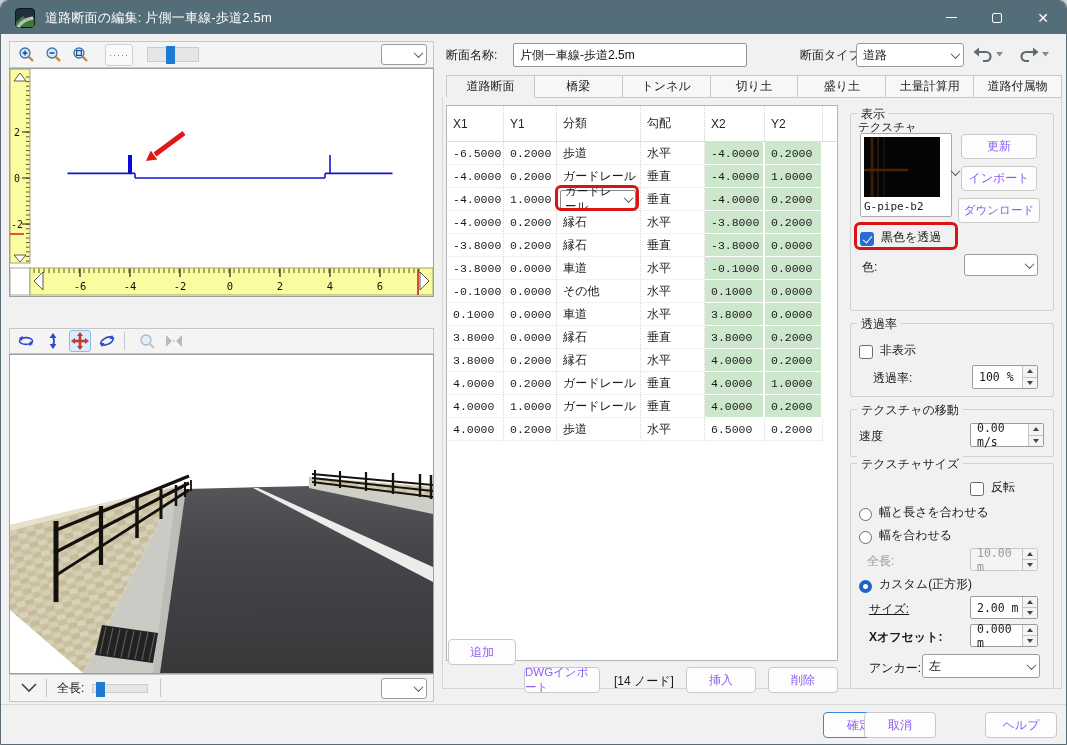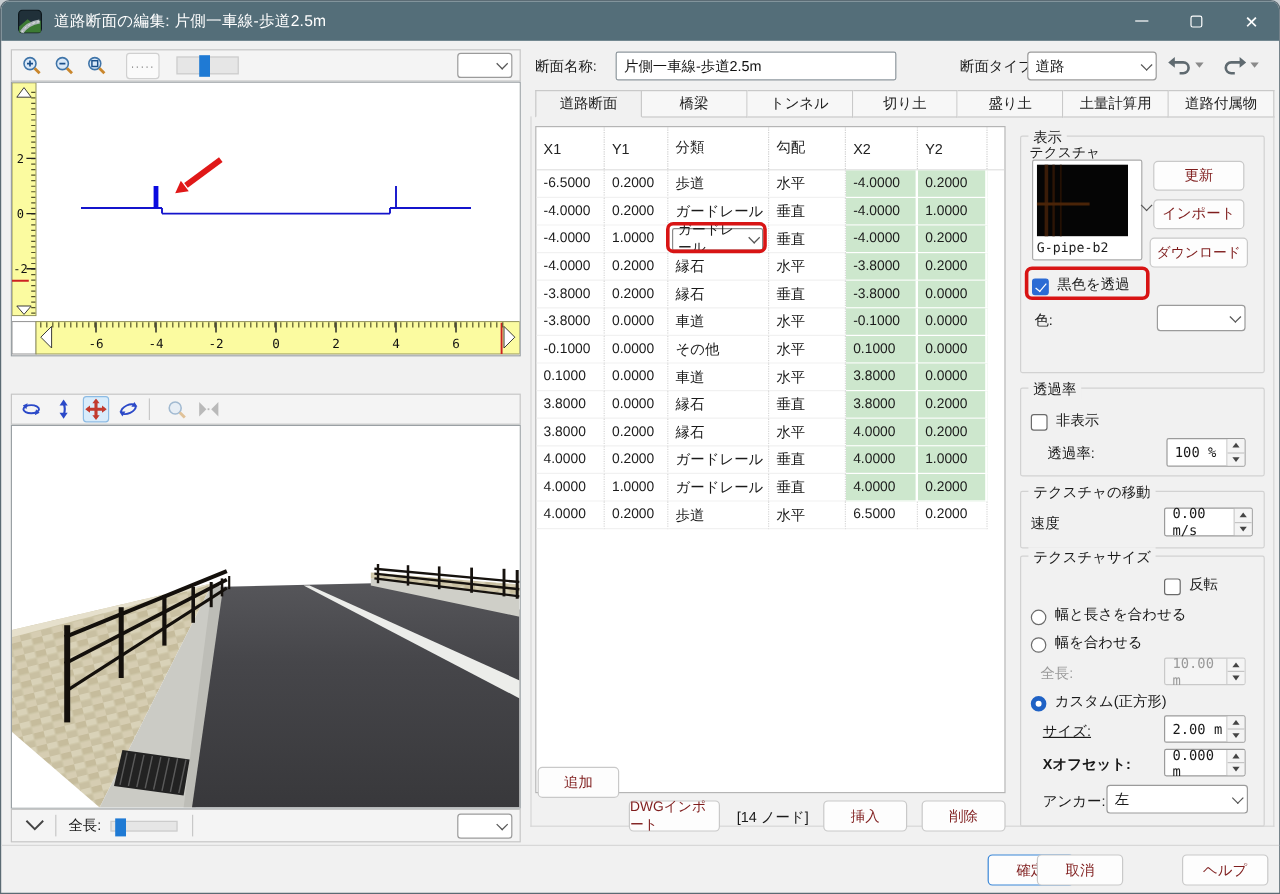--- a/index.html
+++ b/index.html
@@ -18,21 +18,21 @@
   .titlebar .ttl{font-size:13px;letter-spacing:.2px;}
   .titlebar .spacer{flex:1;}
   .winbtn{width:46px;height:33px;display:flex;align-items:center;justify-content:center;color:#fff;font-size:13px;}
   .winbtn .minus{display:block;width:11px;height:1.5px;background:#fff;}
   .winbtn .maxr{display:block;width:10px;height:10px;border:1.2px solid #fff;border-radius:2px;}
   .winbtn .x{font-size:14px;line-height:1;}
   
   .panelborder{border:1px solid #9aa0a4;background:#fff;}
   .toolbar{background:#f4f4f4;border:1px solid #c6c6c6;display:flex;align-items:center;}
   .btn{position:absolute;height:26px;background:#fdfdfd;border:1px solid #c9c9c9;border-radius:4px;
-       display:flex;align-items:center;justify-content:center;font-size:12px;color:#7f1d1d;}
+       display:flex;align-items:center;justify-content:center;font-size:12px;color:#8b5cf6;}
   .btn.accent{border:1.6px solid #3a87d8;}
   .combo{position:absolute;background:#fff;border:1px solid #9b9b9b;border-radius:3px;display:flex;align-items:center;padding-left:6px;}
   .combo .cval{flex:1;overflow:hidden;white-space:nowrap;}
   .chev{width:16px;display:flex;align-items:center;justify-content:center;flex:0 0 auto;}
   .chev::after{content:"";width:6px;height:6px;border-right:1.4px solid #555;border-bottom:1.4px solid #555;transform:rotate(45deg) translate(-1px,-1px);}
   .spin{position:absolute;background:#fff;border:1px solid #9b9b9b;border-radius:2px;display:flex;align-items:stretch;}
   .spin .sval{flex:1;display:flex;align-items:center;padding-left:6px;font-family:"DejaVu Sans Mono",monospace;font-size:11.5px;}
   .spin .steps{width:15px;border-left:1px solid #c4c4c4;display:flex;flex-direction:column;}
   .spin .st{flex:1;display:flex;align-items:center;justify-content:center;background:#f4f4f4;}
   .spin .st+.st{border-top:1px solid #c4c4c4;}
@@ -57,21 +57,21 @@
   .tab{flex:1;border:1px solid #c9c9c9;border-left-width:0;background:#f7f7f7;display:flex;align-items:center;justify-content:center;font-size:12px;color:#222;}
   .tab:first-child{border-left-width:1px;}
   .tab.active{background:#f1f1f1;border-bottom-color:#f1f1f1;position:relative;z-index:3;}
   .tabpage{position:absolute;left:441px;top:96px;width:620px;height:592px;border:1px solid #d6d6d6;border-top:none;}
   
   .tablebox{position:absolute;left:445px;top:104px;width:392px;height:556px;border:1px solid #b5b5b5;background:#fff;overflow:hidden;}
   .thead{display:flex;height:36px;border-bottom:1px solid #e0e0e0;}
   .hcell{display:flex;align-items:center;padding-left:6px;color:#222;border-right:1px dotted #d0d0d0;}
   .trow{display:flex;height:23px;}
   .tcell{display:flex;align-items:center;padding-left:6px;border-right:1px dotted #d8d8d8;border-bottom:1px solid #f1f1f1;position:relative;}
-  .tcell.num{font-family:Liberation Sans, sans-serif;font-size:11.5px;}
+  .tcell.num{font-family:Liberation Mono, monospace;font-size:11.5px;}
   .tcell.green{background:#cde7cd;border-bottom:1.5px solid #fff;border-right:2px solid #fff;}
   .col0{width:57px;}.col1{width:53px;}.col2{width:84px;}.col3{width:64px;}.col4{width:60px;}.col5{width:58px;}
   .cell-combo{width:76px;height:19px;border:1px solid #8a8a8a;border-radius:2px;background:#fff;display:flex;align-items:center;padding-left:4px;font-size:11.5px;}
   .cell-combo .chev{width:14px;}
   
   .tlabel{font:10.5px "DejaVu Sans Mono",monospace;fill:#111;text-anchor:middle;}
   .tlabel-v{font:10px "DejaVu Sans Mono",monospace;fill:#111;text-anchor:middle;}
   .tick{stroke:#55552a;stroke-width:1;}
   .tick-major{stroke:#222;stroke-width:1.2;}
   .profile{stroke:#1414cc;stroke-width:1.6;fill:none;}

